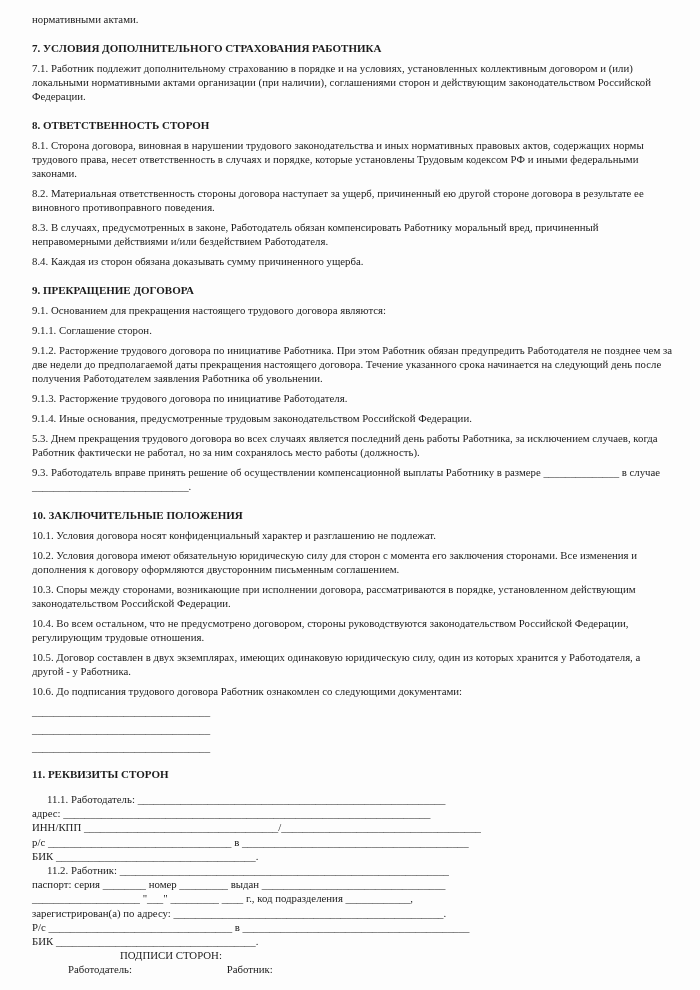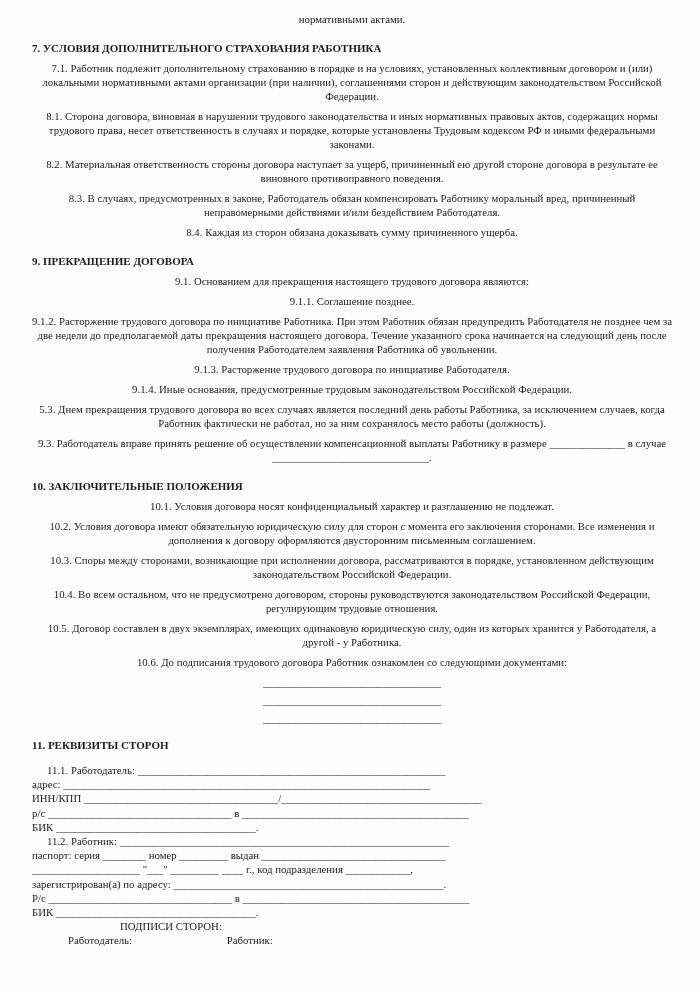--- a/index.html
+++ b/index.html
@@ -6,49 +6,50 @@
   body {
     width: 700px; height: 990px;
     background: #fdfdfd;
     color: #1b1b1b;
     font-family: "Liberation Serif", "DejaVu Serif", serif;
     font-size: 10.8px;
     line-height: 14px;
     overflow: hidden;
   }
   .page { padding: 6px 28px 0 32px; }
-  p { margin: 6px 0; text-align: center; }
+  p { margin: 6px 0; text-align: left; }
   .h { font-size: 11px; font-weight: bold; margin: 15px 0 6px 0; font-family: Liberation Serif, serif; }
   .h-tight { margin: 13px 0 4px 0; }
   .blank-line { margin: 4px 0; letter-spacing: 0; }
   .req { line-height: 14.2px; margin-top: 11px; }
   .req > div { margin: 0; }
   .indent { padding-left: 15px; }
   .signatures { padding-left: 88px; }
   .parties { padding-left: 36px; }
   .parties .worker-lbl { margin-left: 92px; text-align: center; }
 </style>
 </head>
 <body>
 
 <div class="page">
 
   <p>нормативными актами.</p>
 
   <div class="h">7. УСЛОВИЯ ДОПОЛНИТЕЛЬНОГО СТРАХОВАНИЯ РАБОТНИКА</div>
   <p>7.1. Работник подлежит дополнительному страхованию в порядке и на условиях, установленных коллективным договором и (или) локальными нормативными актами организации (при наличии), соглашениями сторон и действующим законодательством Российской Федерации.</p>
 
+  <div class="h">8. ОТВЕТСТВЕННОСТЬ СТОРОН</div>
   <p>8.1. Сторона договора, виновная в нарушении трудового законодательства и иных нормативных правовых актов, содержащих нормы трудового права, несет ответственность в случаях и порядке, которые установлены Трудовым кодексом РФ и иными федеральными законами.</p>
   <p>8.2. Материальная ответственность стороны договора наступает за ущерб, причиненный ею другой стороне договора в результате ее виновного противоправного поведения.</p>
   <p>8.3. В случаях, предусмотренных в законе, Работодатель обязан компенсировать Работнику моральный вред, причиненный неправомерными действиями и/или бездействием Работодателя.</p>
   <p>8.4. Каждая из сторон обязана доказывать сумму причиненного ущерба.</p>
 
   <div class="h">9. ПРЕКРАЩЕНИЕ ДОГОВОРА</div>
   <p>9.1. Основанием для прекращения настоящего трудового договора являются:</p>
-  <p>9.1.1. Соглашение позднее.</p>
+  <p>9.1.1. Соглашение сторон.</p>
   <p>9.1.2. Расторжение трудового договора по инициативе Работника. При этом Работник обязан предупредить Работодателя не позднее чем за две недели до предполагаемой даты прекращения настоящего договора. Течение указанного срока начинается на следующий день после получения Работодателем заявления Работника об увольнении.</p>
   <p>9.1.3. Расторжение трудового договора по инициативе Работодателя.</p>
   <p>9.1.4. Иные основания, предусмотренные трудовым законодательством Российской Федерации.</p>
   <p>5.3. Днем прекращения трудового договора во всех случаях является последний день работы Работника, за исключением случаев, когда Работник фактически не работал, но за ним сохранялось место работы (должность).</p>
   <p>9.3. Работодатель вправе принять решение об осуществлении компенсационной выплаты Работнику в размере ______________ в случае _____________________________.</p>
 
   <div class="h">10. ЗАКЛЮЧИТЕЛЬНЫЕ ПОЛОЖЕНИЯ</div>
   <p>10.1. Условия договора носят конфиденциальный характер и разглашению не подлежат.</p>
   <p>10.2. Условия договора имеют обязательную юридическую силу для сторон с момента его заключения сторонами. Все изменения и дополнения к договору оформляются двусторонним письменным соглашением.</p>
   <p>10.3. Споры между сторонами, возникающие при исполнении договора, рассматриваются в порядке, установленном действующим законодательством Российской Федерации.</p>

